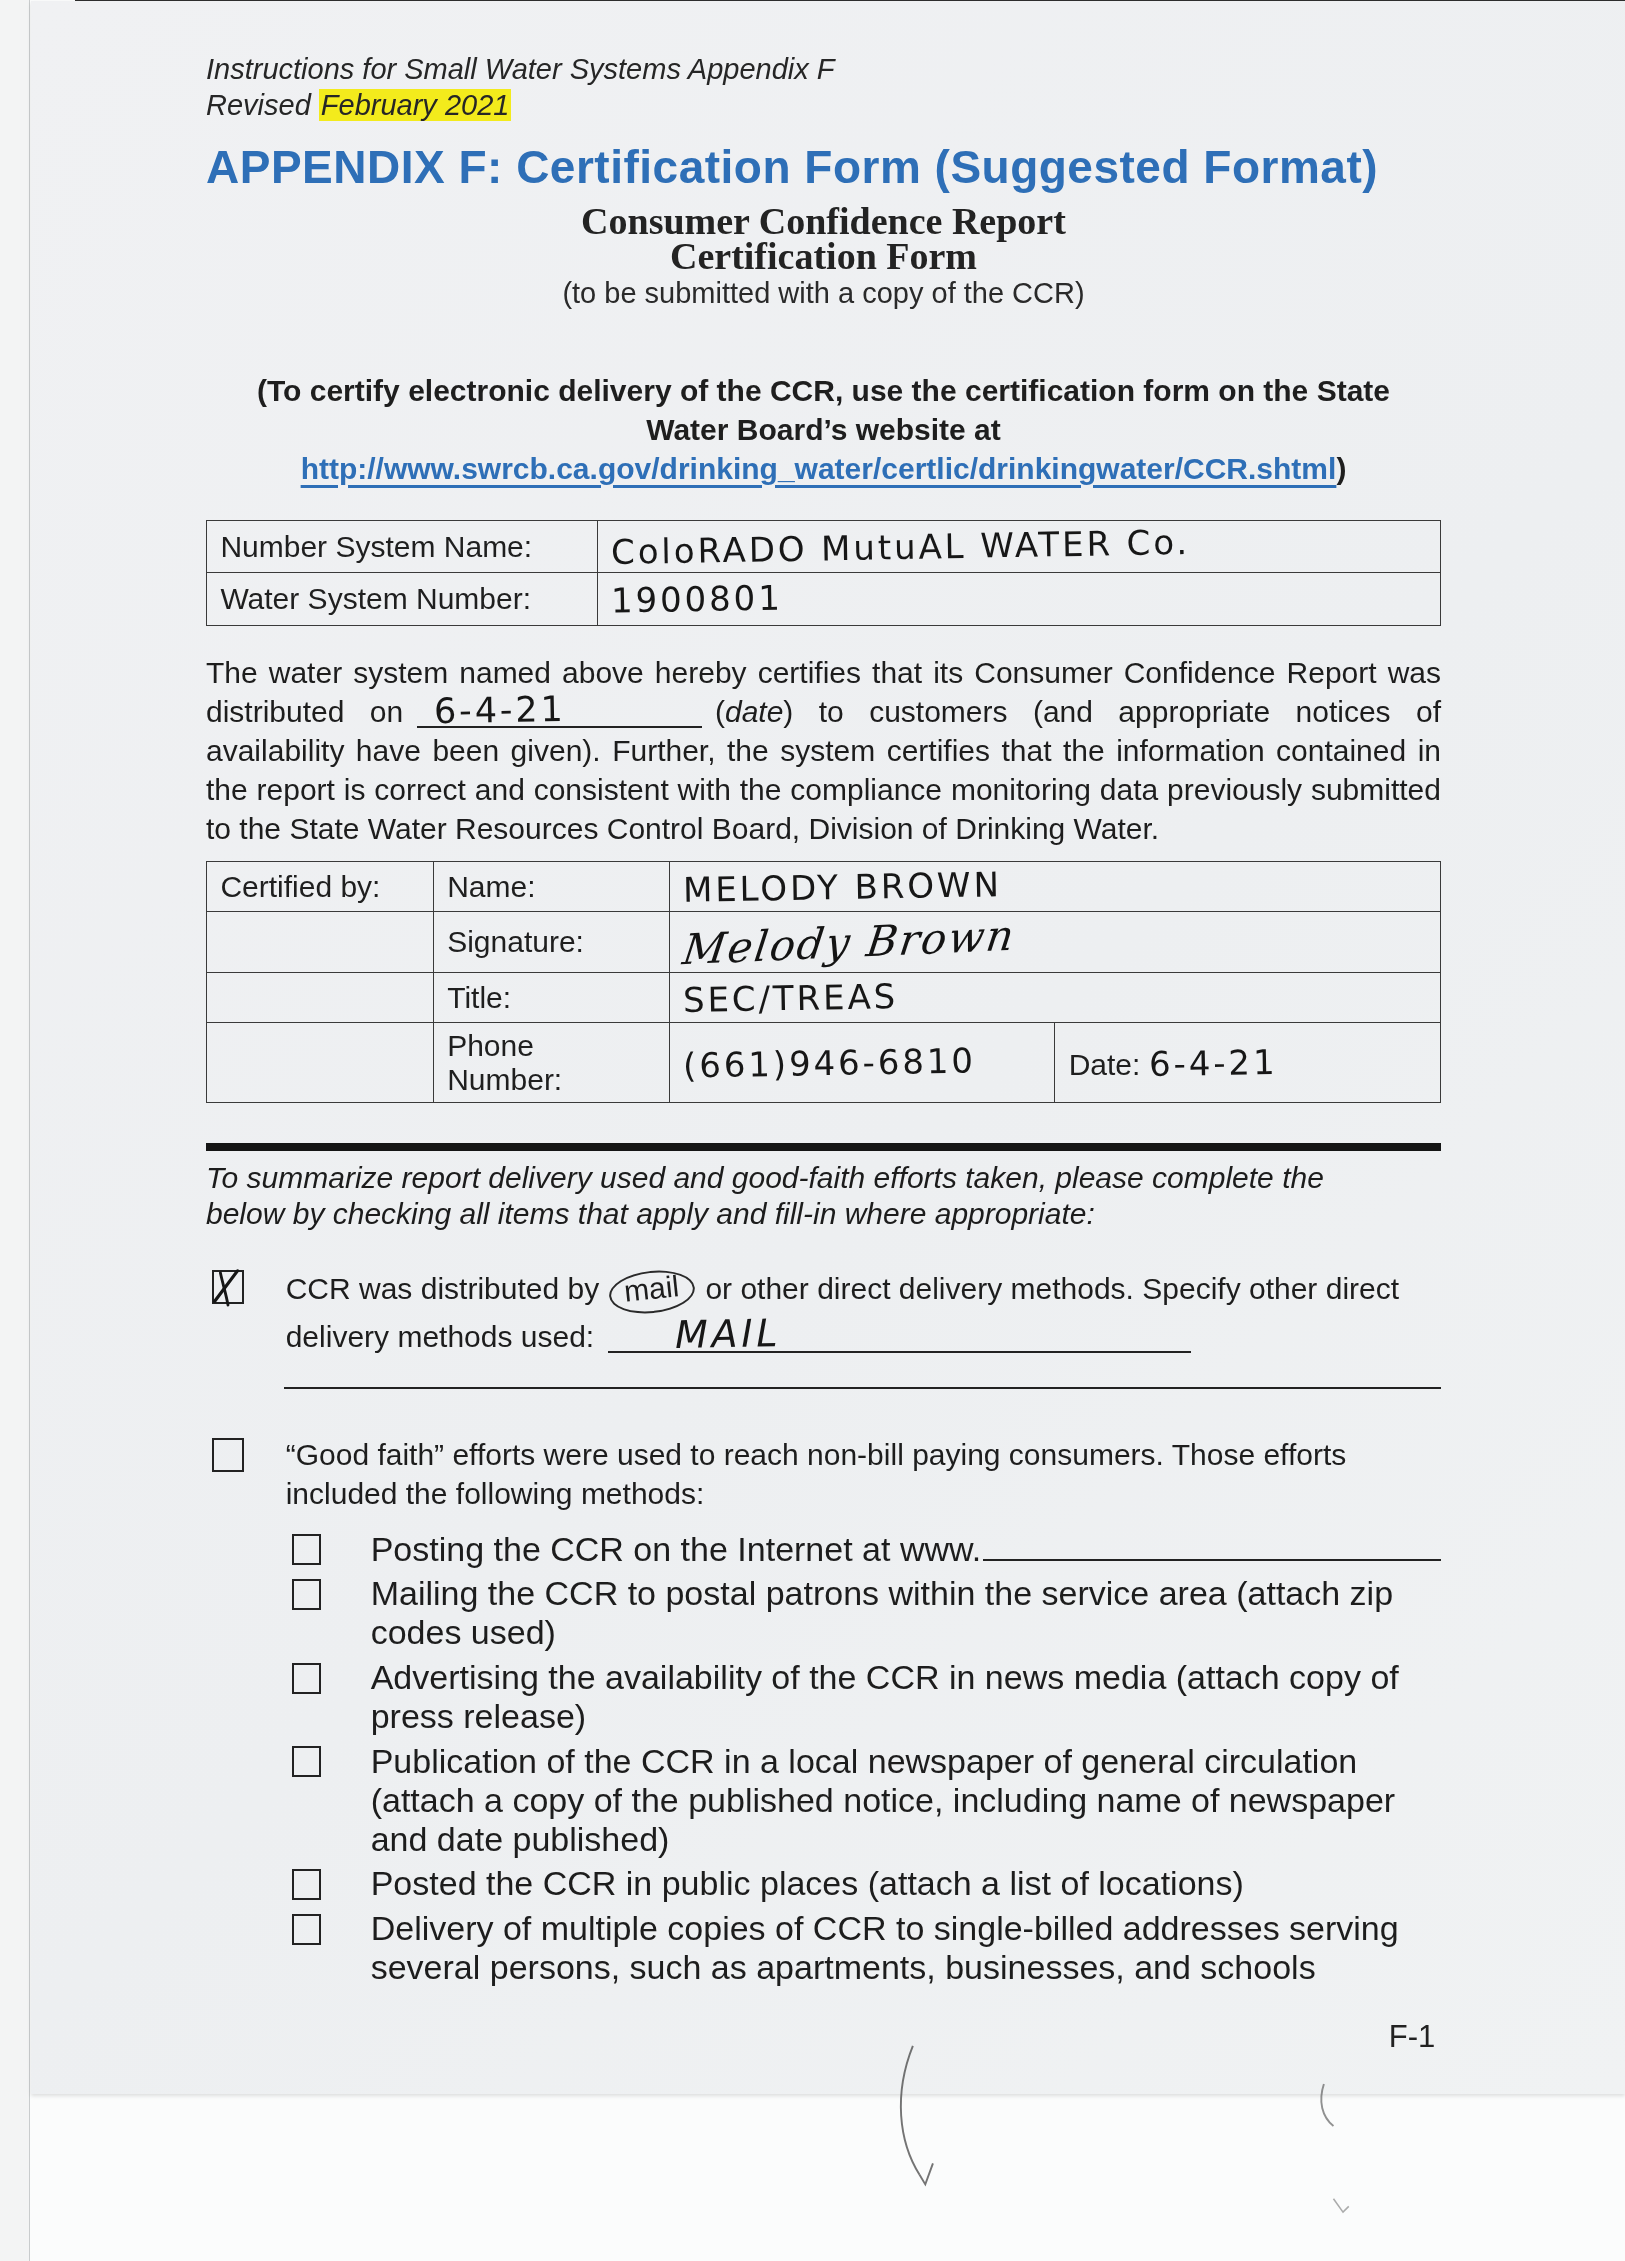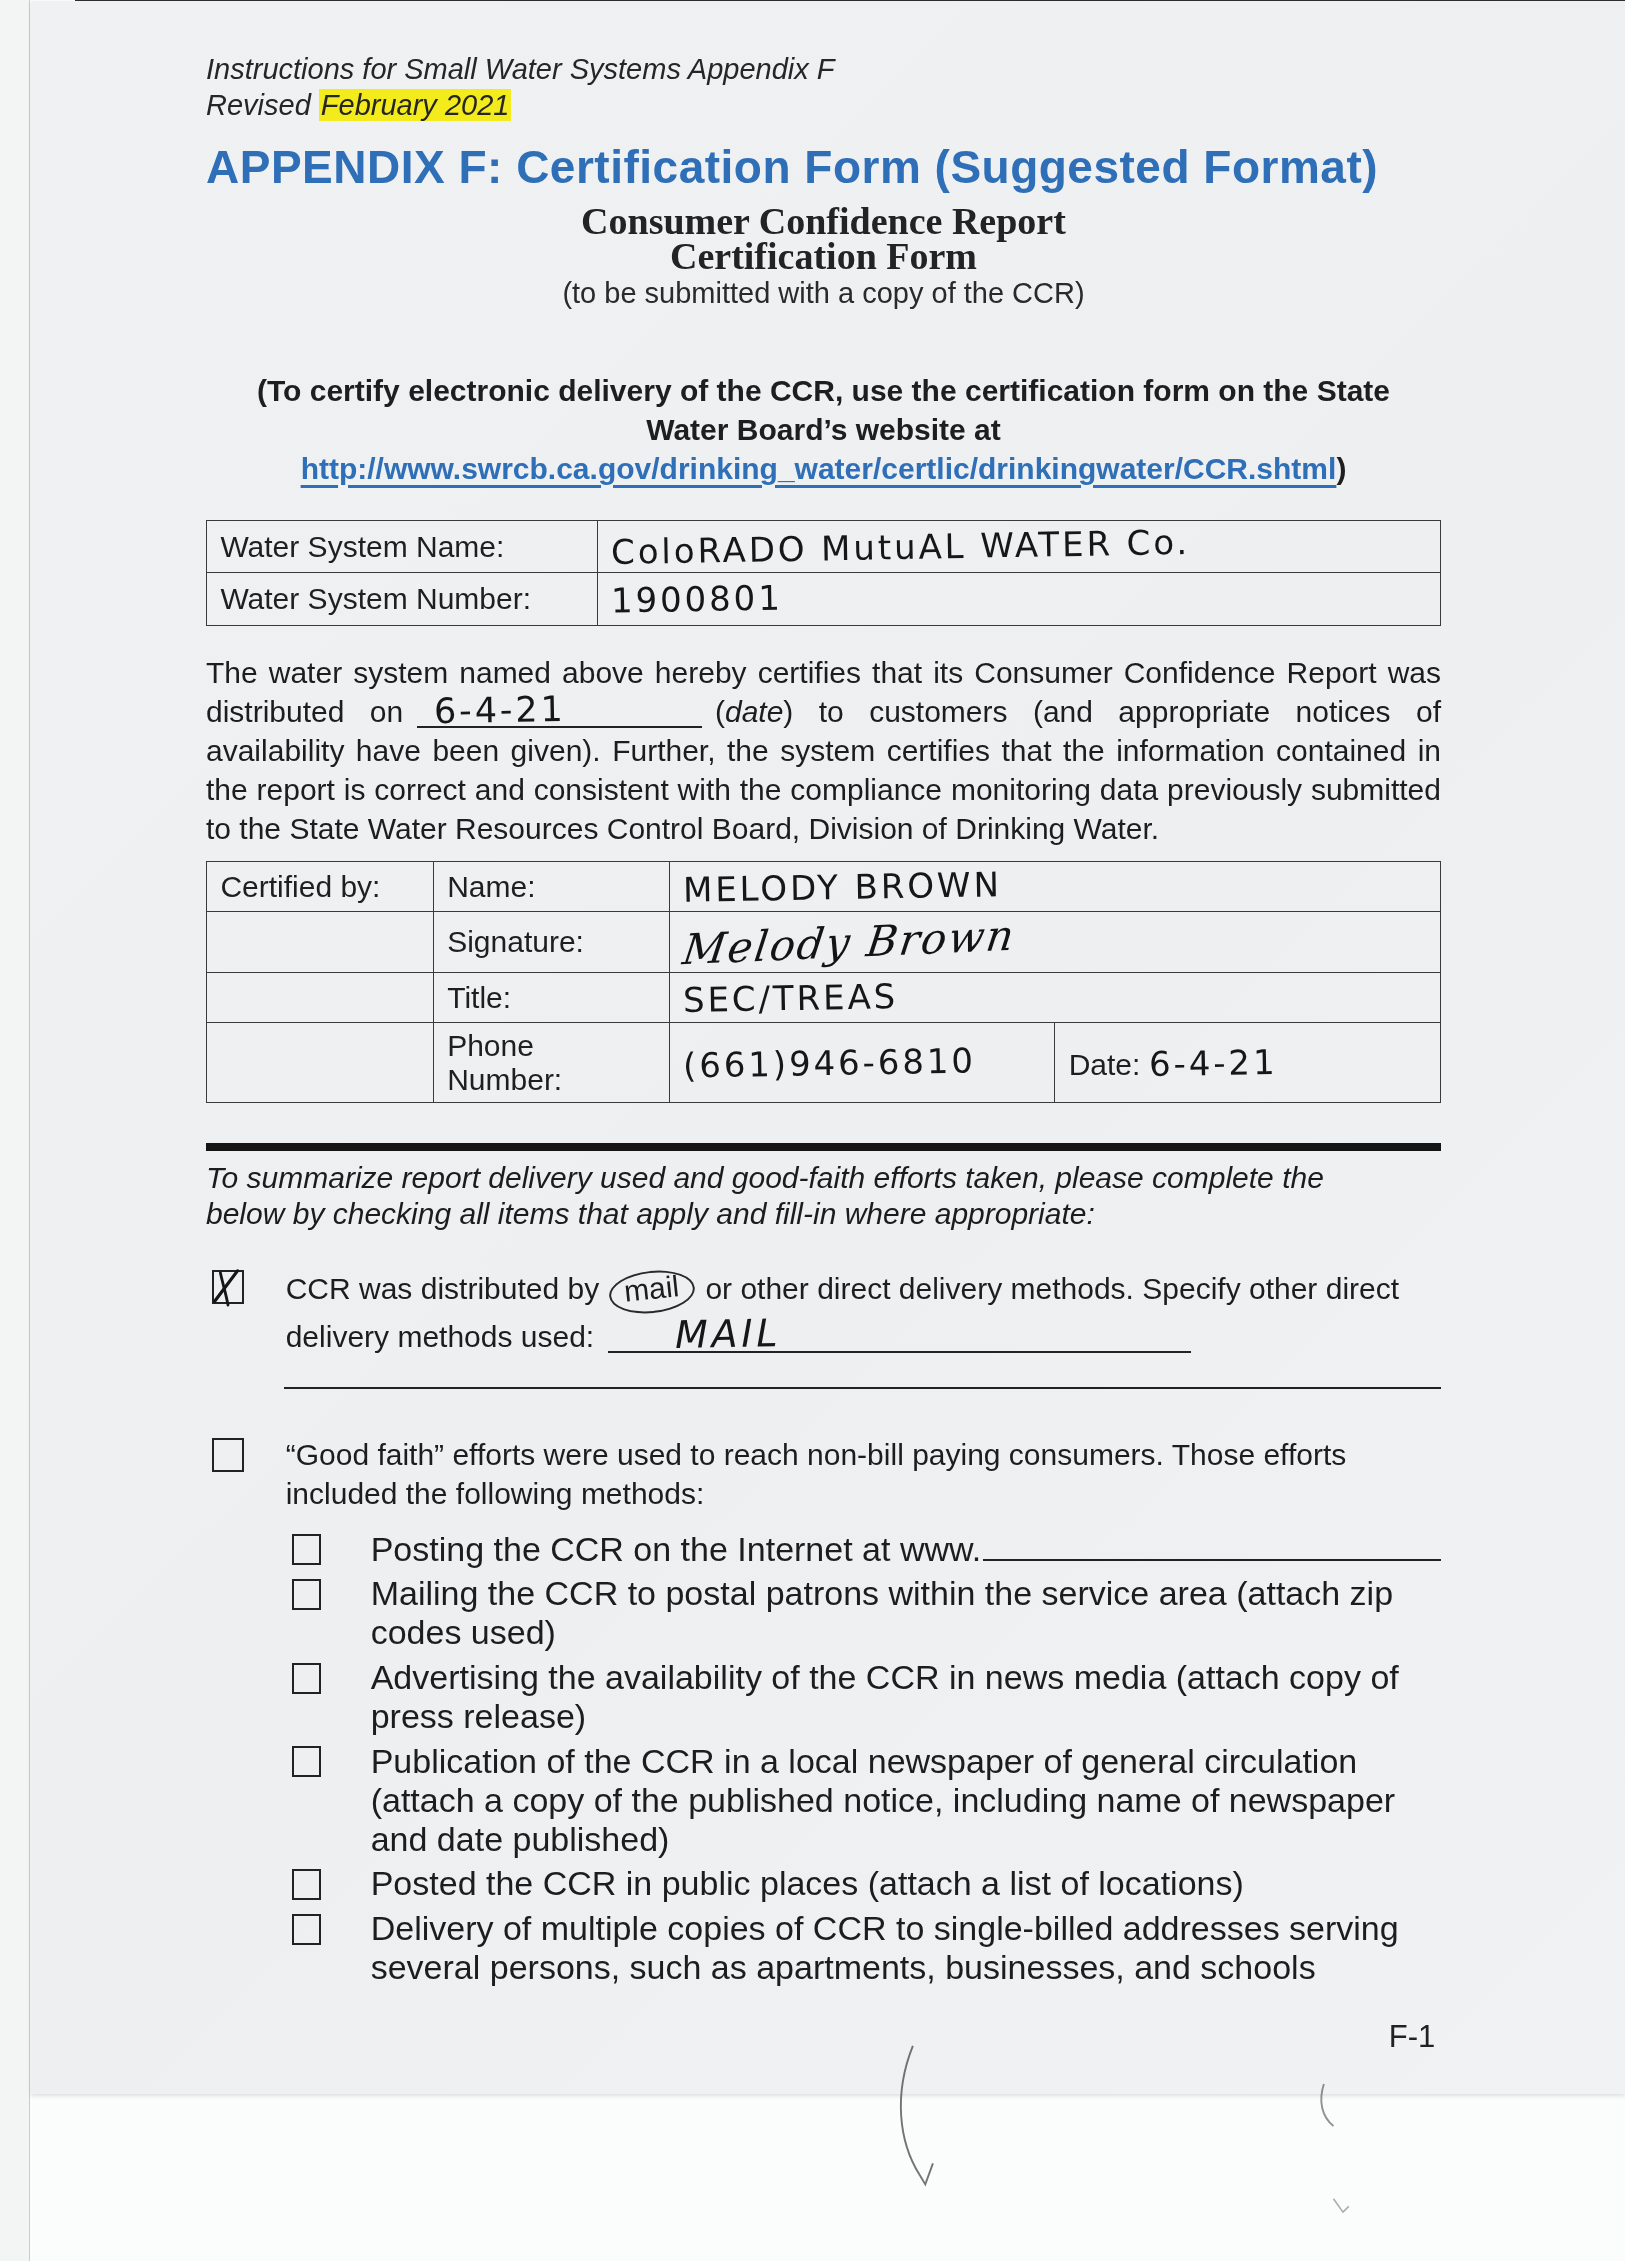--- a/index.html
+++ b/index.html
@@ -124,21 +124,21 @@
 
     <div class="notice">
       <div>(To certify electronic delivery of the CCR, use the certification form on the State</div>
       <div>Water Board’s website at</div>
       <div><a href="#">http://www.swrcb.ca.gov/drinking_water/certlic/drinkingwater/CCR.shtml</a><span>)</span></div>
     </div>
 
     <table class="sys-table">
       <tbody>
           <tr>
-        <td class="lbl">Water System Name:</td>
+        <td class="lbl">Number System Name:</td>
         <td><span class="hw">ColoRADO MutuAL WATER Co.</span></td>
       </tr>
       <tr>
         <td class="lbl">Water System Number:</td>
         <td><span class="hw">1900801</span></td>
       </tr>
     </tbody>
       </table>
 
     <div class="para">

